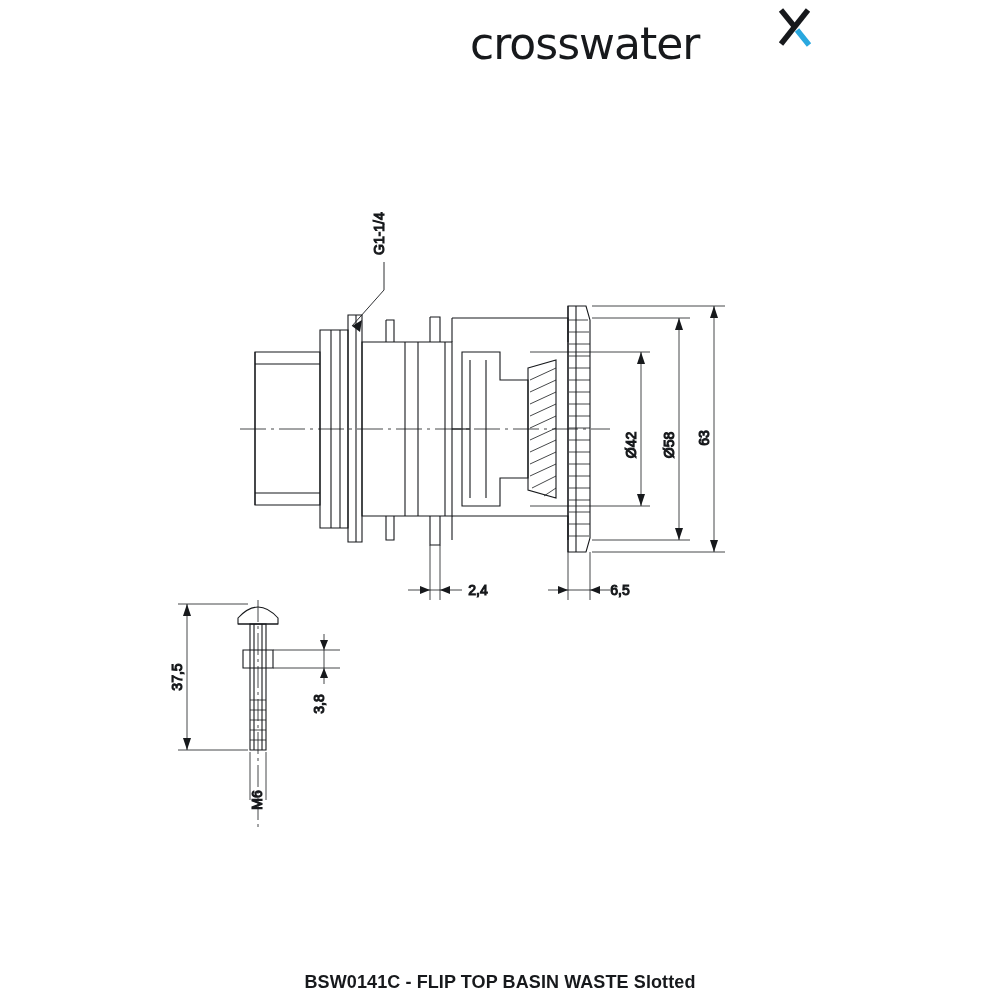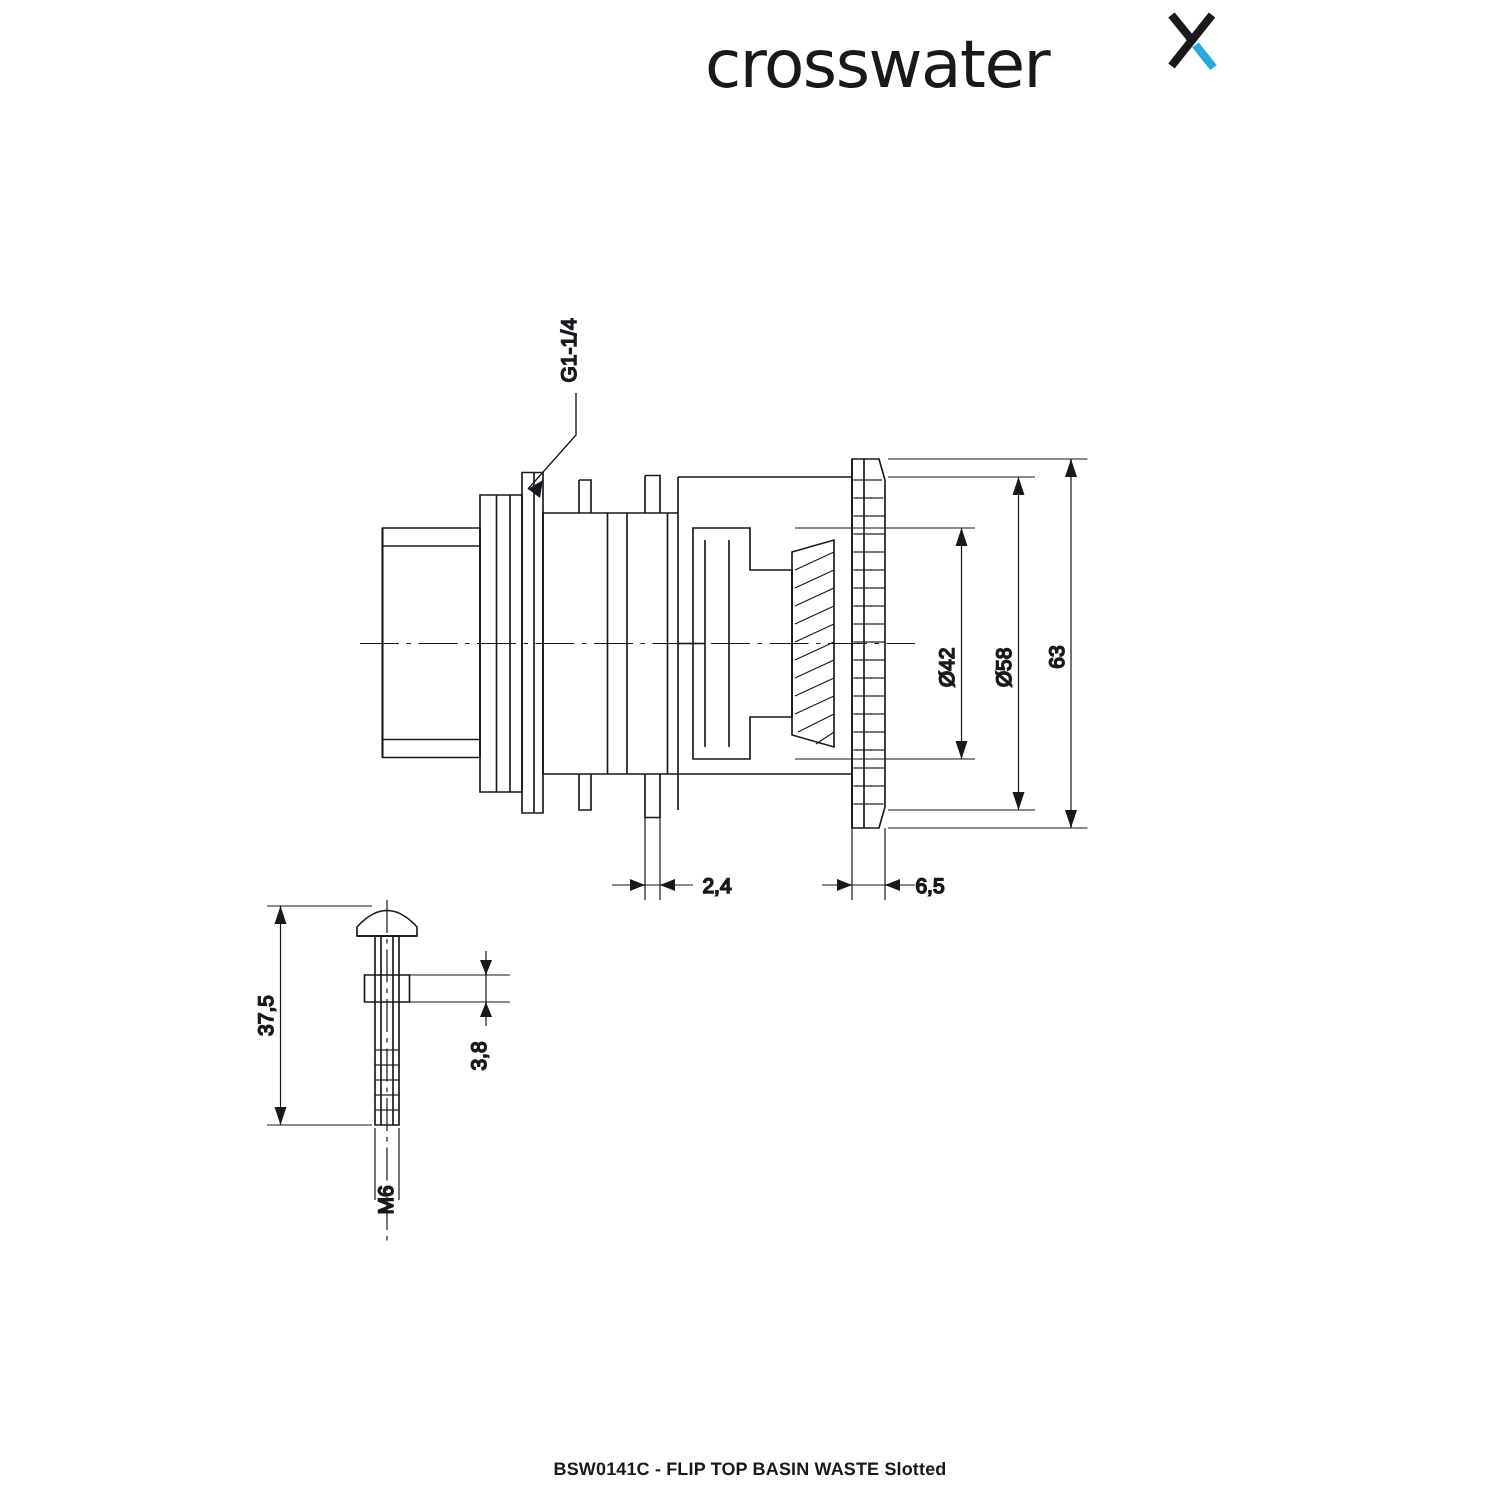--- a/index.html
+++ b/index.html
@@ -30,21 +30,21 @@
     width:40px;height:44px;
   }
 
   
   .caption{
     position:absolute;
     left:0; top:972px;
     width:1000px;
     text-align:center;
     font-family:"Liberation Sans", sans-serif;
-    font-size:12px;
+    font-size:18px;
     font-weight:700;
     letter-spacing:0.1px;
     color:#17191c;
   }
   .caption span{display:inline-block;padding-right:0px;}
 
   
   svg.draw{position:absolute;left:0;top:0;width:1000px;height:1000px;}
   svg.draw text{
     font-family:"Liberation Sans", sans-serif;

